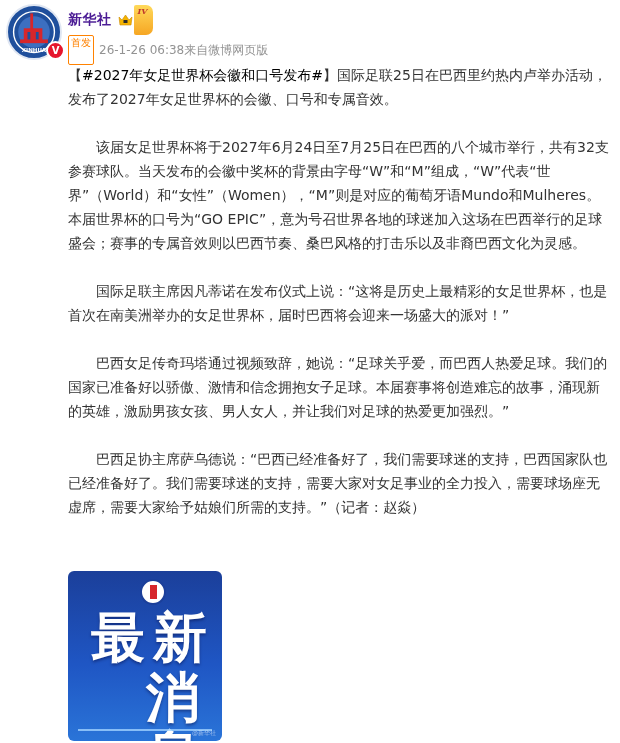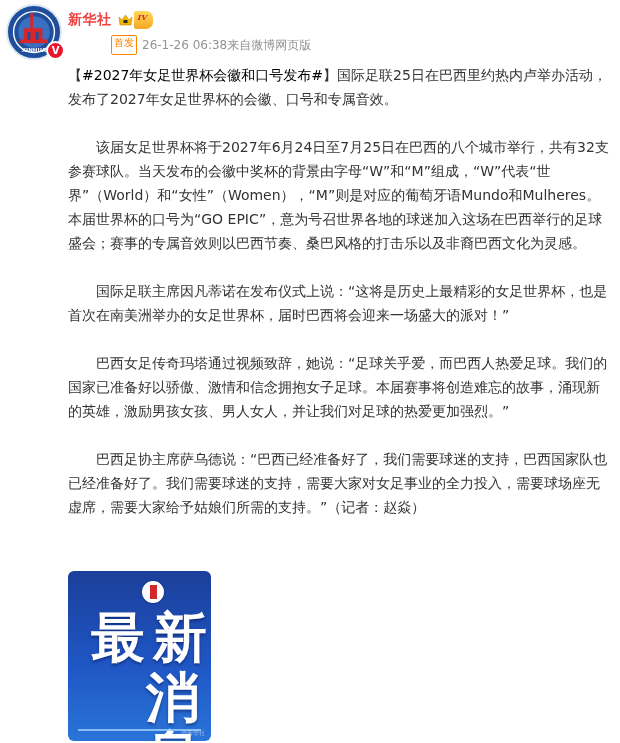--- a/index.html
+++ b/index.html
@@ -12,47 +12,47 @@
     border: 2px solid #dfe6f2;
   }
   .avatar svg { width: 100%; height: 100%; display: block; }
   .verify {
     position: absolute; left: 46px; top: 41px; width: 19px; height: 19px; border-radius: 50%;
     background: #e6162d; border: 2px solid #fff; color: #fff; font-size: 10px; font-weight: bold;
     text-align: center; line-height: 15px;
   }
 
   .name-row { position: absolute; left: 68px; top: 10px; height: 20px; display: flex; align-items: center; }
-  .user-name { font-size: 14px; font-weight: bold; color: #ef4444; letter-spacing: 0.5px; }
+  .user-name { font-size: 14px; font-weight: bold; color: #4c1d95; letter-spacing: 0.5px; }
   .crown { margin-left: 6px; display: flex; align-items: center; }
   .level {
-    margin-left: 1px; height: 18px; padding: 0 6px 0 4px; border-radius: 2px 7px 7px 2px;
+    margin-left: 1px; height: 30px; padding: 0 6px 0 4px; border-radius: 2px 7px 7px 2px;
     background: linear-gradient(#ffd95a, #f6a623); color: #c0392b; font-size: 8px; font-weight: bold;
     font-style: italic; line-height: 13px; font-family: "DejaVu Serif", serif;
   }
 
   .meta-row { position: absolute; left: 68px; top: 35px; display: flex; align-items: center; font-size: 12px; color: #939393; }
   .first-badge {
-    border: 1px solid #ff8200; color: #ff8200; font-size: 10px; height: 20px; line-height: 13px;
-    padding: 0 2px; border-radius: 2px; margin-right: 5px; margin-left: 43px;
+    border: 1px solid #ff8200; color: #ff8200; font-size: 10px; height: 30px; line-height: 13px;
+    padding: 0 2px; border-radius: 2px; margin-right: 5px;
   }
   .meta-row .sep { margin: 0 0; font-family: Liberation Mono, monospace; }
   .source { color: #939393; }
 
   .content {
     position: absolute; left: 68px; top: 63px; width: 545px;
     font-size: 14px; line-height: 24px; color: #333;
   }
   .content p { margin-bottom: 24px; text-indent: 28px; }
   .content p.first { text-indent: 0; }
   .content p.last { margin-bottom: 0; }
   .topic { color: #000000; }
 
   .news-image {
-    position: absolute; left: 68px; top: 571px; width: 143px; height: 170px; border-radius: 6px; overflow: hidden;
+    position: absolute; left: 68px; top: 571px; width: 154px; height: 170px; border-radius: 6px; overflow: hidden;
     background: linear-gradient(180deg, #1b3f9a 0%, #1f56c4 55%, #2a74d8 100%);
   }
   .news-image .emblem {
     position: absolute; left: 72px; top: 8px; width: 26px; height: 26px; border-radius: 50%;
     background: #fff; border: 2px solid #1b3f9a;
   }
   .news-image .emblem::after {
     content: ""; position: absolute; left: 8px; top: 4px; width: 7px; height: 14px; background: #d6262b;
   }
   .news-image .big {

